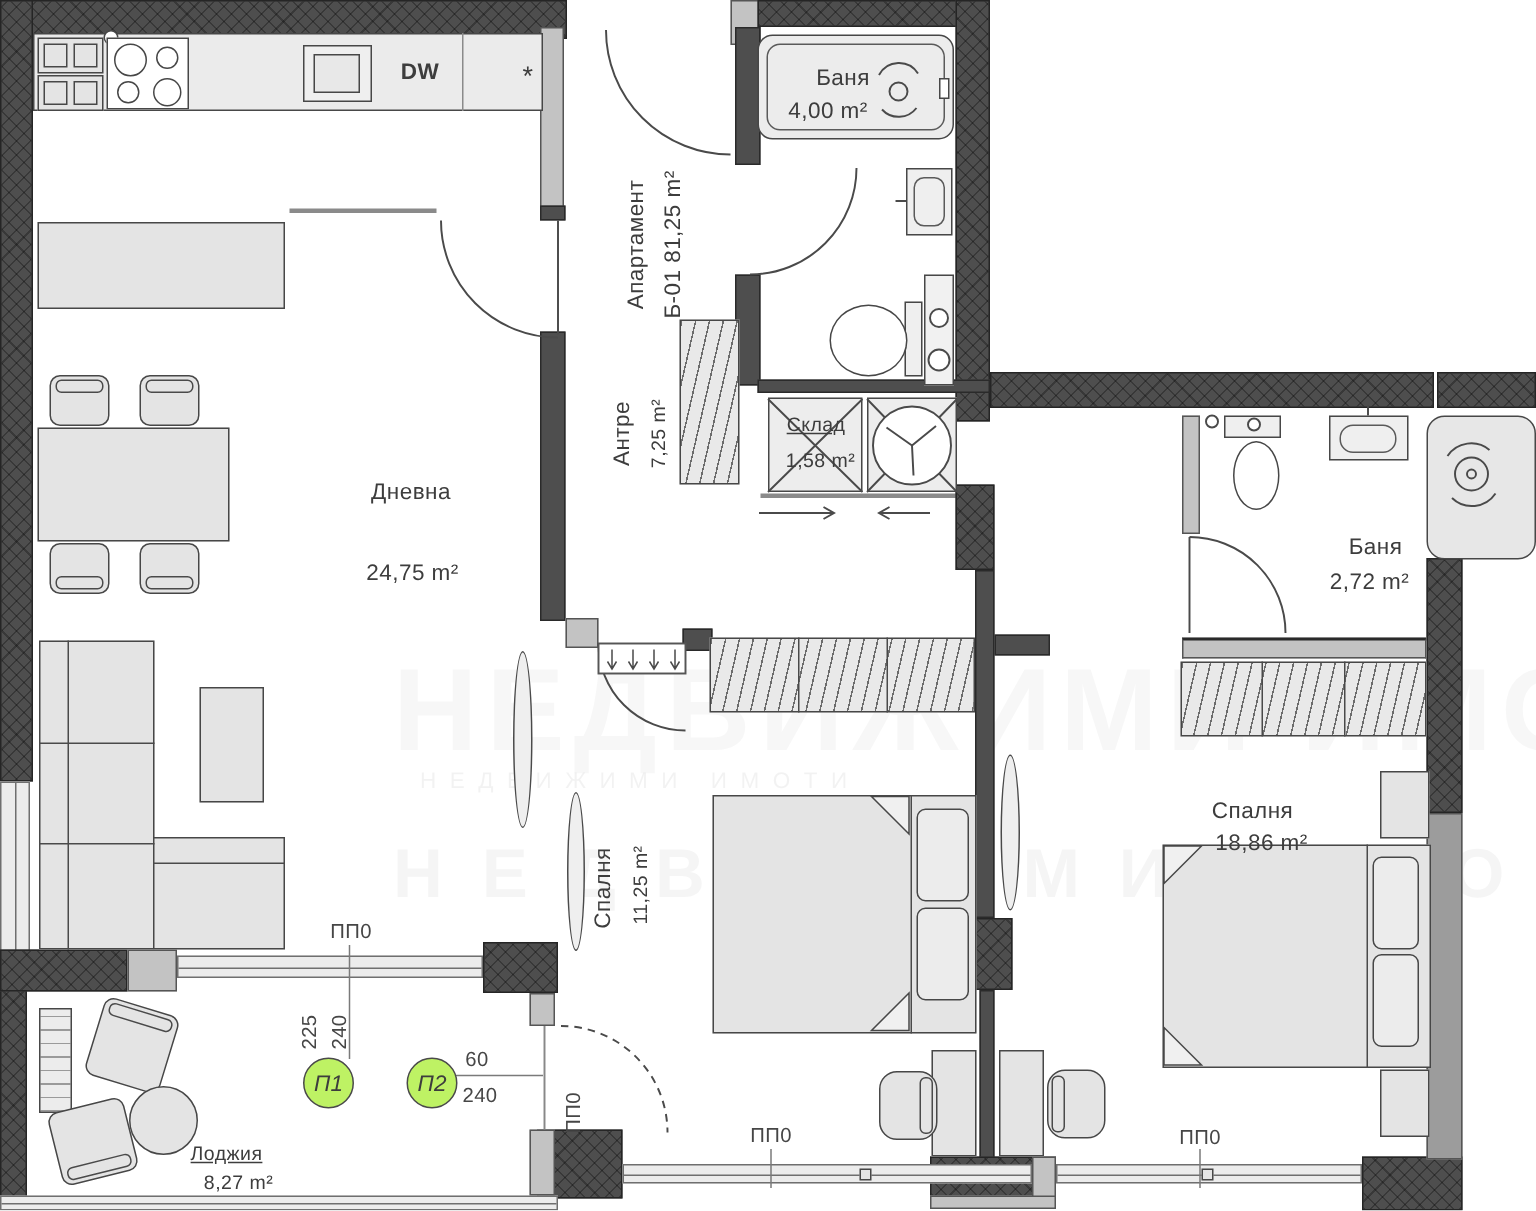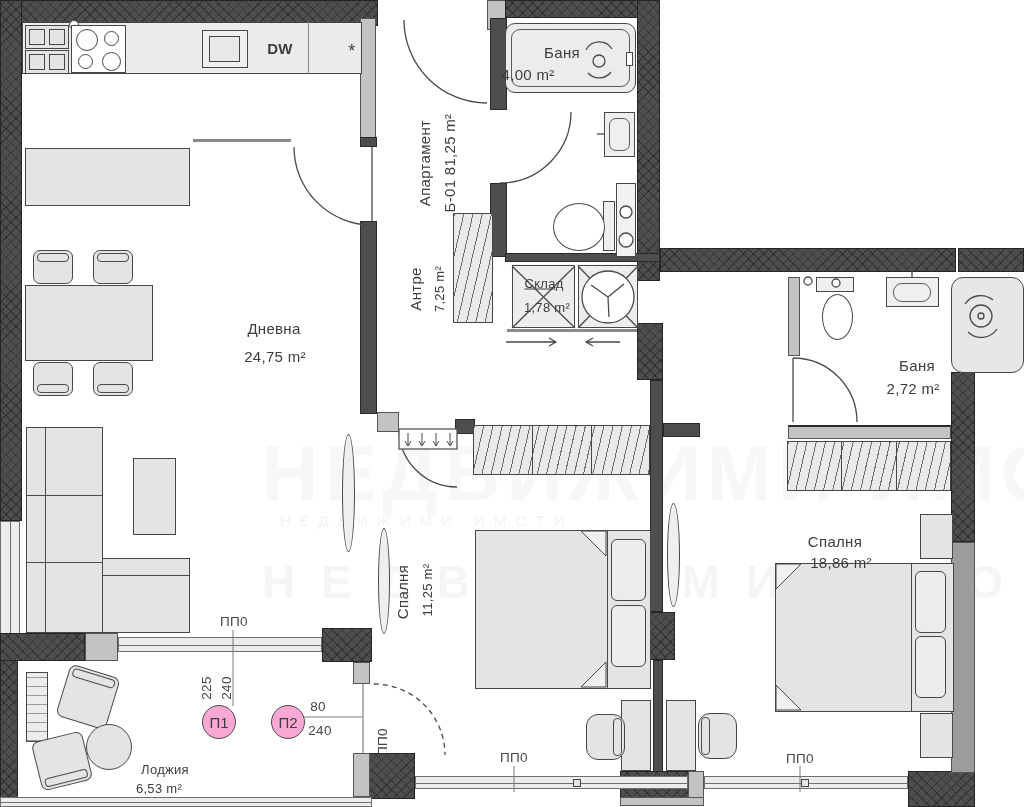--- a/index.html
+++ b/index.html
@@ -32,22 +32,22 @@
   .chair-e::after{left:auto;top:3px;bottom:3px;right:2px;width:7px;height:auto;}
   .chair-w::after{right:auto;top:3px;bottom:3px;left:2px;width:7px;height:auto;}
   .iline{position:absolute;background:#4a4a4a;}
   .gline{position:absolute;background:#8a8a8a;}
   
   .lbl{position:absolute;transform:translate(-50%,-50%);white-space:nowrap;
        font-size:15px;color:#3d3d3d;letter-spacing:.3px;}
   .lbl.rot{transform:translate(-50%,-50%) rotate(-90deg);}
   .lbl.sm{font-size:13px;} .lbl.dim{font-size:13.5px;color:#464646;}
   .pcirc{position:absolute;box-sizing:border-box;width:34px;height:34px;border:1.5px solid #4a4a4a;
-       border-radius:50%;background:#f9a8d4;display:flex;align-items:center;justify-content:center;
-       font-size:15px;color:#3d3d3d;transform:translate(-50%,-50%);}
+       border-radius:50%;background:#bef264;display:flex;align-items:center;justify-content:center;
+       font-size:15px;color:#3d3d3d;transform:translate(-50%,-50%);font-style:italic;}
   .wmark{position:absolute;white-space:nowrap;color:#555;pointer-events:none;font-weight:bold;}
   svg.ov{position:absolute;left:0;top:0;pointer-events:none;}
 </style>
 </head>
 <body>
 
 <div id="plan">
 
   <div class="wmark" style="left:262px;top:428px;font-size:78px;letter-spacing:6px;opacity:.045;">НЕДВИЖИМИ ИМОТИ</div>
   <div class="wmark" style="left:280px;top:512px;font-size:15px;letter-spacing:9px;opacity:.07;font-weight:normal;">НЕДВИЖИМИ ИМОТИ</div>
@@ -220,54 +220,54 @@
     </g>
     <g stroke="#7a7a7a" stroke-width="1" fill="none">
       <path d="M 233 630 L 233 706"></path>
       <path d="M 304 717 L 362 717"></path>
       <path d="M 514 766 L 514 792"></path>
       <path d="M 800 766 L 800 792"></path>
     </g>
   </svg>
 
   <div class="lbl" style="left:274px;top:328px;">Дневна</div>
-  <div class="lbl" style="left:275px;top:356px;">24,75 m²</div>
+  <div class="lbl" style="left:275px;top:382px;">24,75 m²</div>
 
   <div class="lbl rot" style="left:424px;top:163px;">Апартамент</div>
   <div class="lbl rot" style="left:449px;top:163px;">Б-01 81,25 m²</div>
 
   <div class="lbl rot" style="left:415px;top:289px;">Антре</div>
   <div class="lbl rot sm" style="left:439px;top:289px;">7,25 m²</div>
 
   <div class="lbl" style="left:562px;top:52px;">Баня</div>
-  <div class="lbl" style="left:528px;top:74px;">4,00 m²</div>
+  <div class="lbl" style="left:552px;top:74px;">4,00 m²</div>
 
   <div class="lbl sm" style="left:544px;top:283px;text-decoration:underline;">Склад</div>
-  <div class="lbl sm" style="left:547px;top:307px;">1,78 m²</div>
+  <div class="lbl sm" style="left:547px;top:307px;">1,58 m²</div>
 
   <div class="lbl" style="left:917px;top:365px;">Баня</div>
   <div class="lbl" style="left:913px;top:388px;">2,72 m²</div>
 
   <div class="lbl rot" style="left:402px;top:592px;">Спалня</div>
   <div class="lbl rot sm" style="left:427px;top:590px;">11,25 m²</div>
 
   <div class="lbl" style="left:835px;top:541px;">Спалня</div>
   <div class="lbl" style="left:841px;top:562px;">18,86 m²</div>
 
-  <div class="lbl sm" style="left:165px;top:769px;">Лоджия</div>
-  <div class="lbl sm" style="left:159px;top:788px;">6,53 m²</div>
+  <div class="lbl sm" style="left:151px;top:769px;text-decoration:underline;">Лоджия</div>
+  <div class="lbl sm" style="left:159px;top:788px;">8,27 m²</div>
 
   <div class="lbl dim" style="left:234px;top:621px;">ПП0</div>
   <div class="lbl dim rot" style="left:206px;top:688px;">225</div>
   <div class="lbl dim rot" style="left:226px;top:688px;">240</div>
   <div class="pcirc" style="left:219px;top:722px;">
       <span>П1</span>
     </div>
   <div class="pcirc" style="left:288px;top:722px;">
       <span>П2</span>
     </div>
-  <div class="lbl dim" style="left:318px;top:706px;">80</div>
+  <div class="lbl dim" style="left:318px;top:706px;">60</div>
   <div class="lbl dim" style="left:320px;top:730px;">240</div>
   <div class="lbl dim rot" style="left:382px;top:742px;">ПП0</div>
   <div class="lbl dim" style="left:514px;top:757px;">ПП0</div>
   <div class="lbl dim" style="left:800px;top:758px;">ПП0</div>
 
 </div>
 
 </body></html>

